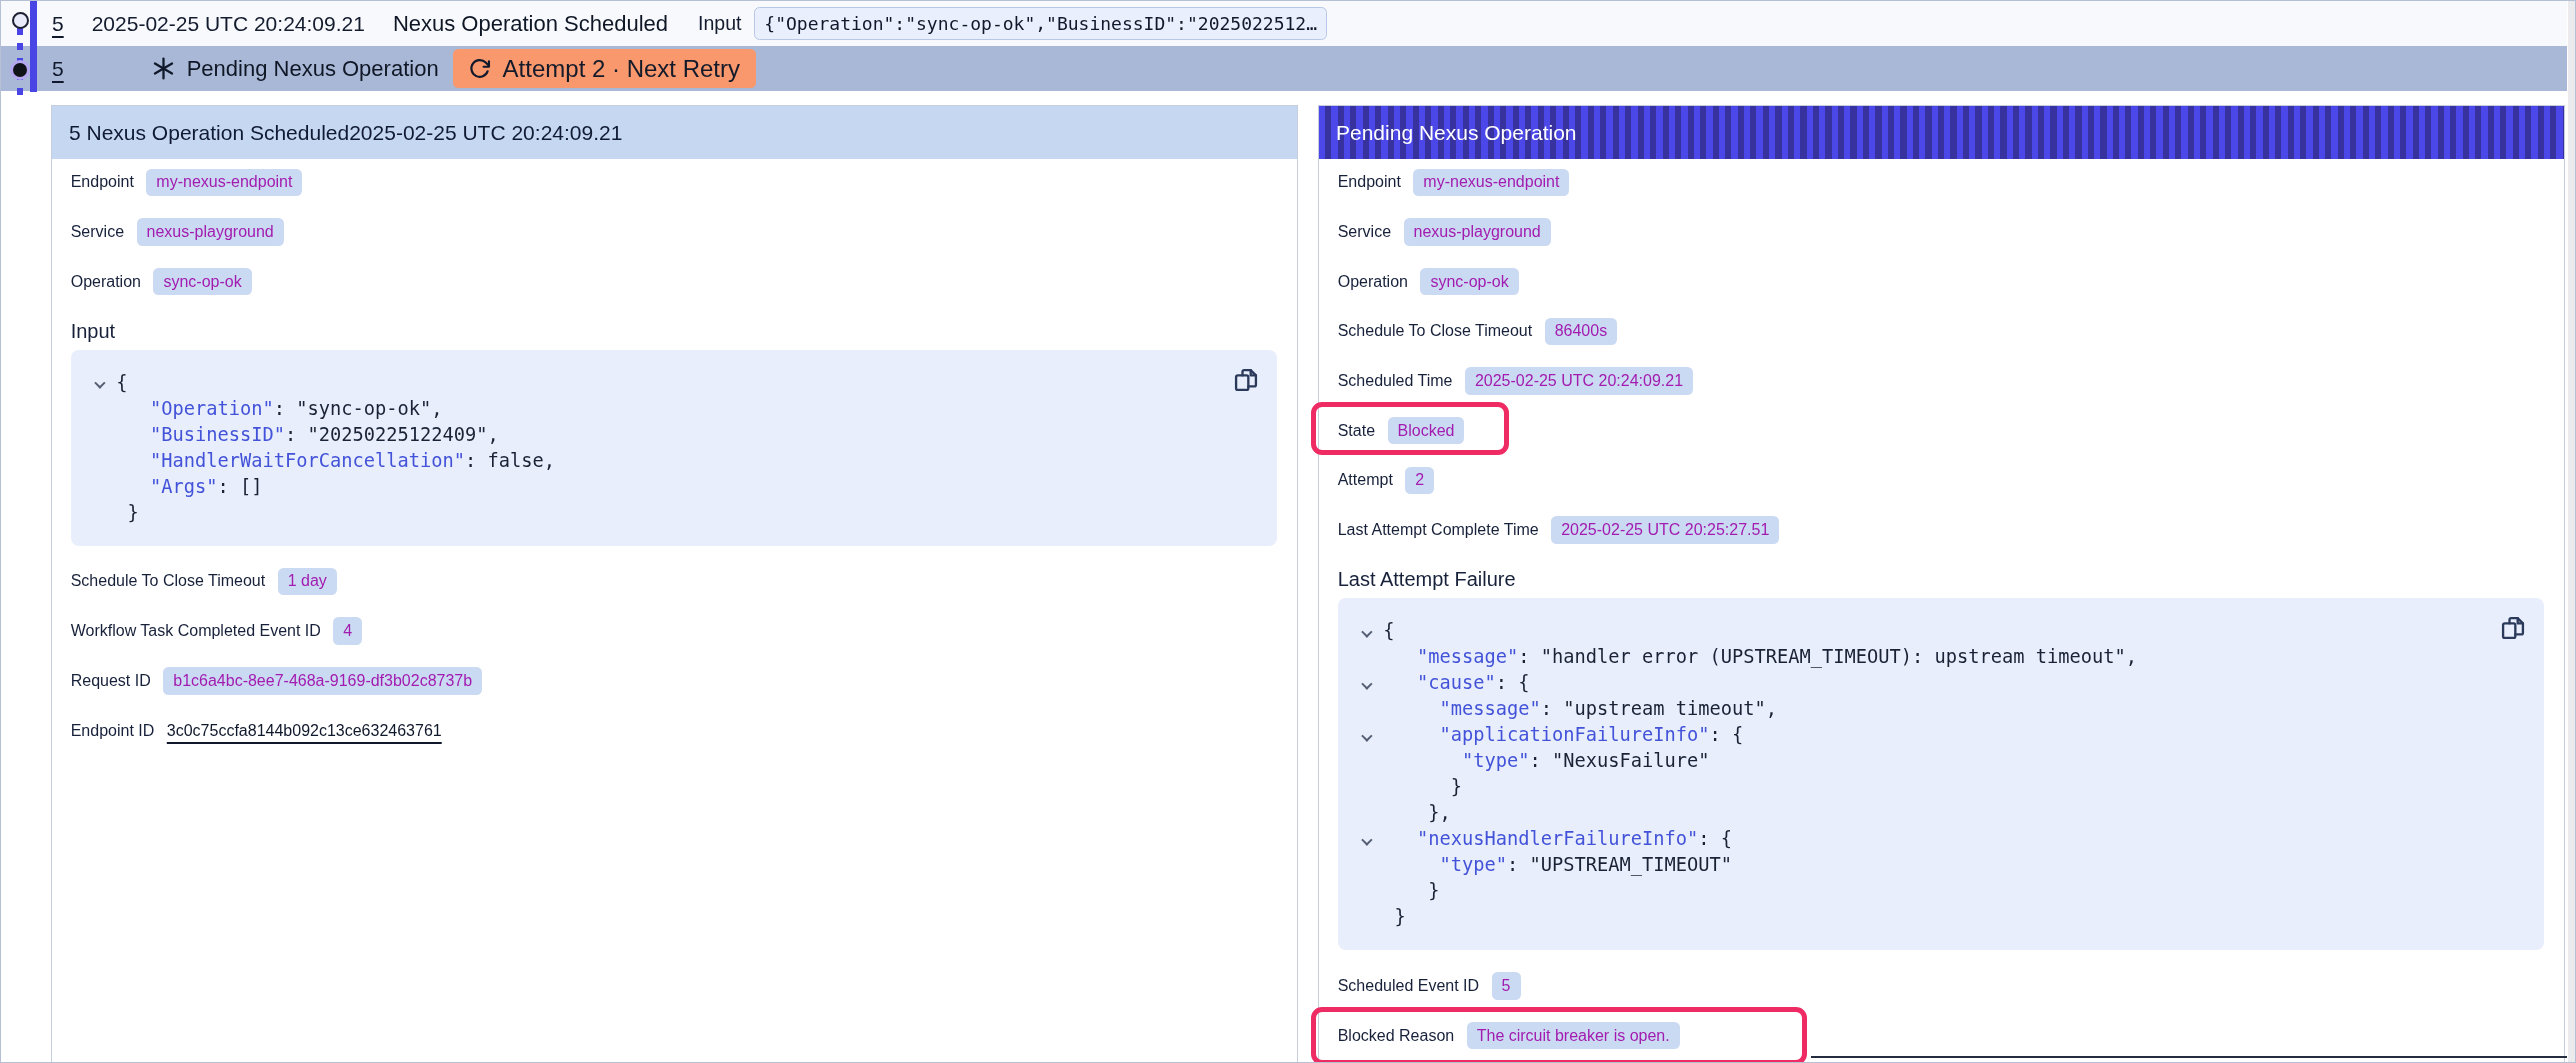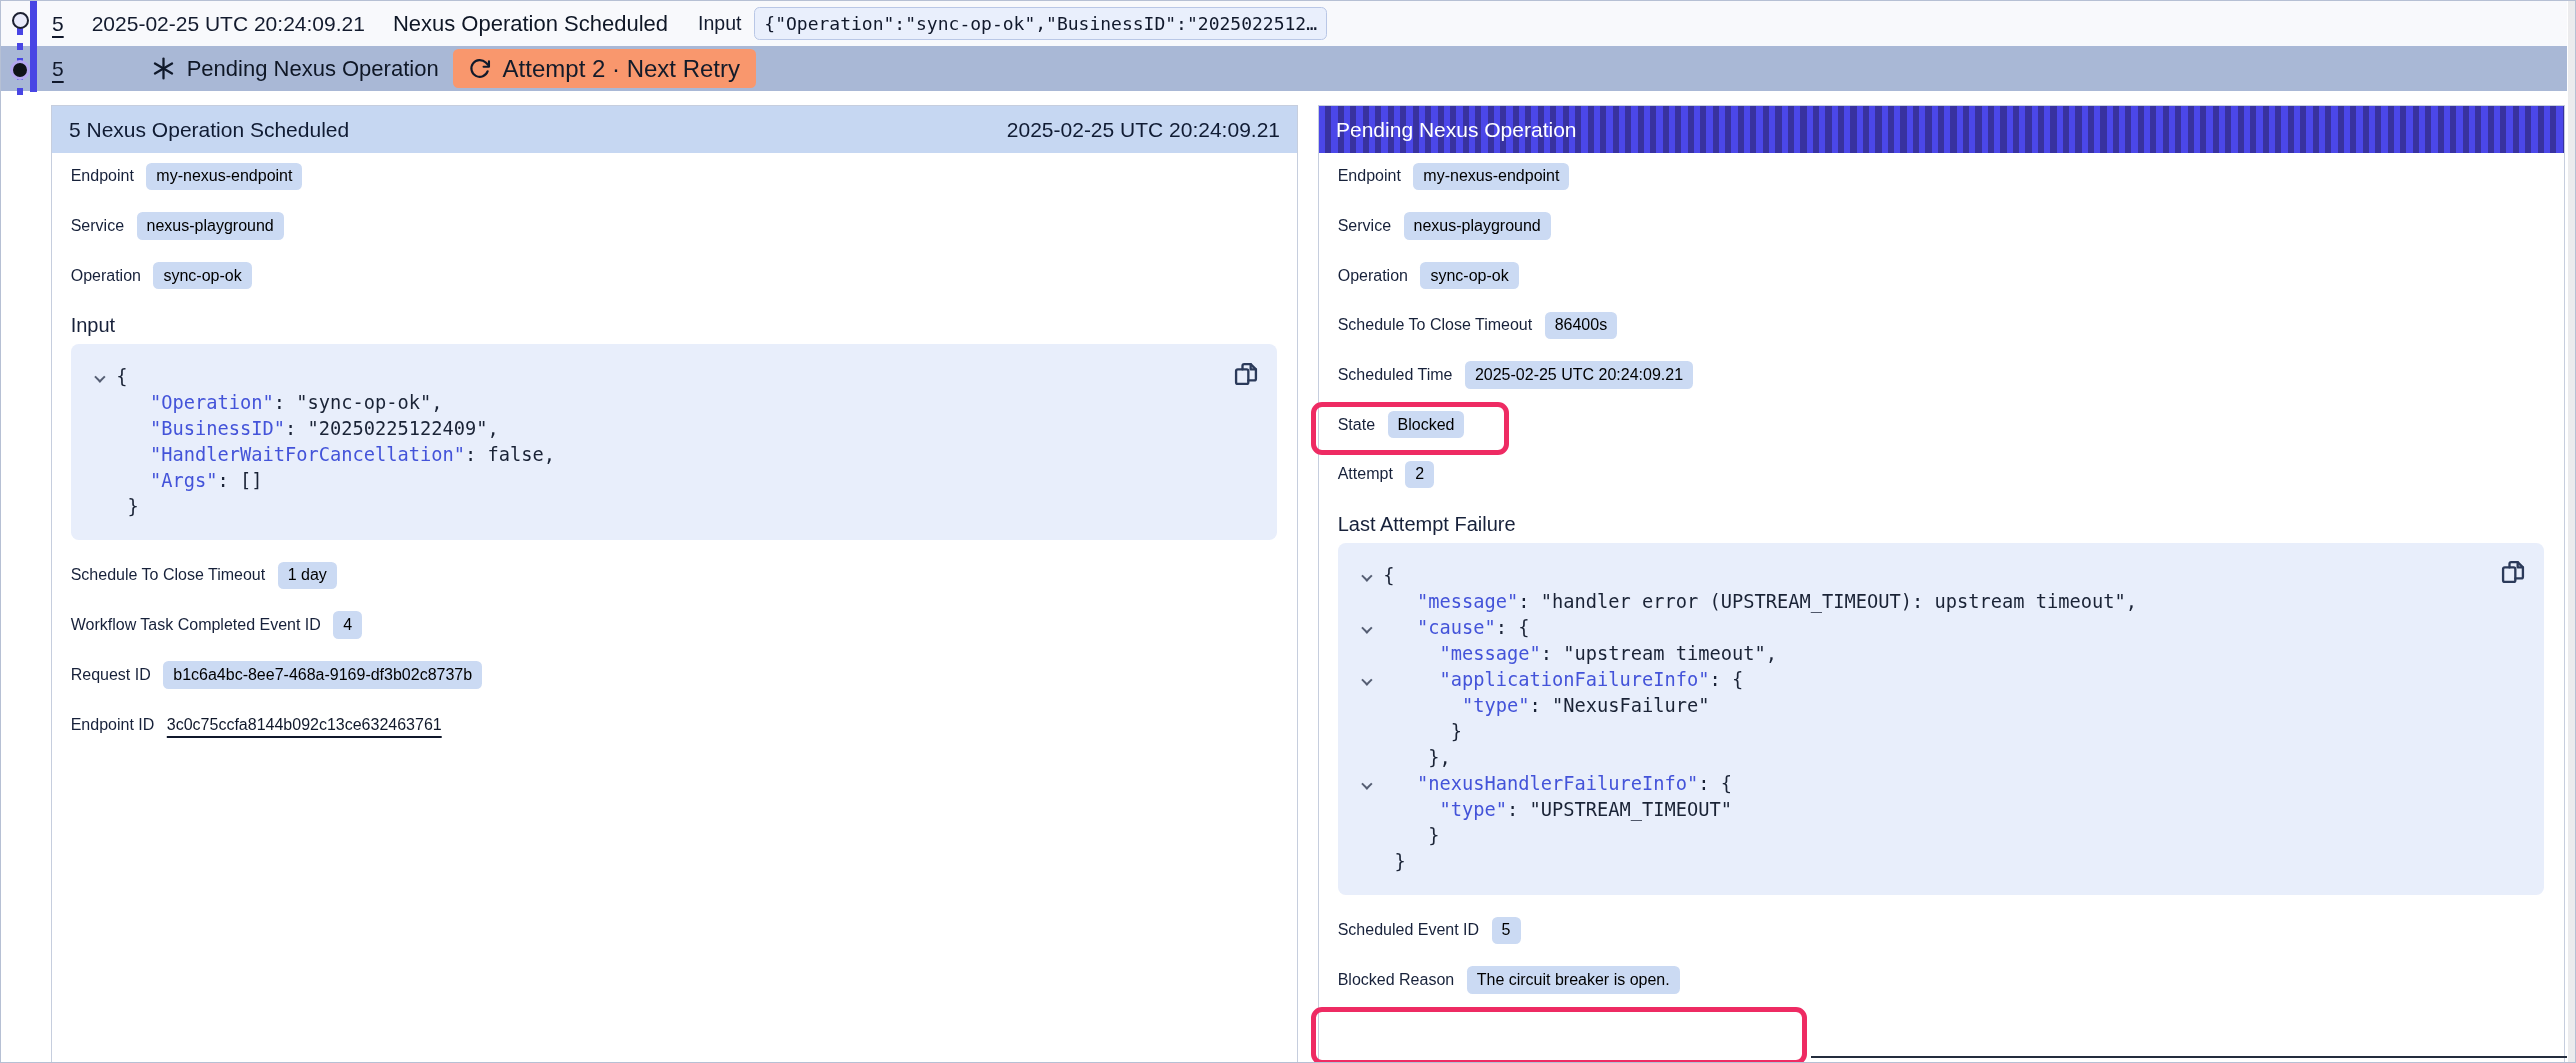--- a/index.html
+++ b/index.html
@@ -39,30 +39,30 @@
   .marker-open { position:absolute; left:11px; top:11px; width:17px; height:17px; z-index:2;
                  border:2.3px solid #1c2030; border-radius:50%; background:#e9ebfa; }
   .marker-filled { position:absolute; left:9.4px; top:59px; width:20px; height:20px; z-index:2;
                    background:#101318; border:3.1px solid #b4a7ef; border-radius:50%; }
   .active-bar { position:absolute; left:29px; top:0; width:7px; height:91px;
                 background:#4845e4; z-index:3; }
 
   
   .panels { display:flex; gap:20px; padding:14px 0 0 50px; height:971px; overflow:hidden; }
   .panel { width:1247px; flex:none; height:1092px; border:1.6px solid #c6cede; background:#fff; }
-  .panel-header { height:47px; display:flex; align-items:center; justify-content:space-between;
+  .panel-header { height:53px; display:flex; align-items:center; justify-content:flex-start;
                   padding:0 17px; font-size:21px; color:#101b33; }
   .hdr-left { background:#c6d7f2; }
   .hdr-striped { background:repeating-linear-gradient(to right,#4b47e9 0 6.2px,#38329f 6.2px 12.5px);
                  color:#ffffff; font-weight:500; }
   .panel-body { padding:7.8px 20px 0 18.7px; }
 
   .field { display:flex; align-items:center; gap:12.5px; min-height:31px;
            margin-bottom:18.7px; font-size:16px; color:#17213a; }
-  .chip { background:#cbdaf3; border-radius:5.5px; padding:4.7px 10px; color:#000000; white-space:nowrap; }
+  .chip { background:#cbdaf3; border-radius:5.5px; padding:4.7px 10px; color:#a21caf; white-space:nowrap; }
   .link-val { color:#10182b; text-decoration:underline; text-underline-offset:5.5px;
               text-decoration-thickness:1.6px; cursor:pointer; }
   .section-label { font-size:20px; color:#17213a; min-height:31px; display:flex; align-items:center; }
 
   .code-block { position:relative; background:#e8eefb; border-radius:7.8px;
                 padding:20px 23.4px 20px 12.5px; margin:3.1px 0 20px 0;
                 font-family:"DejaVu Sans Mono",monospace; font-size:18.7px; line-height:26px;
                 color:#1a2336; }
   .jline { display:flex; }
   .gut { width:33px; flex:none; display:flex; justify-content:center; align-items:flex-start;
@@ -236,20 +236,24 @@
           <span class="chip">2025-02-25 UTC 20:24:09.21</span>
         </div>
         <div class="field">
           <span>State</span>
           <span class="chip">Blocked</span>
         </div>
         <div class="field">
           <span>Attempt</span>
           <span class="chip">2</span>
         </div>
+        <div class="field">
+          <span>Last Attempt Complete Time</span>
+          <span class="chip">2025-02-25 UTC 20:25:27.51</span>
+        </div>
 
         <div class="section-label">Last Attempt Failure</div>
 
         <div class="code-block">
           <span class="code-copy">
             <svg viewBox="0 0 24 24">
               <rect x="3.5" y="8" width="10.5" height="12.5" rx="1.5"></rect>
               <path d="M9 8V5a1.5 1.5 0 0 1 1.5-1.5H16l4.5 4.5v8a1.5 1.5 0 0 1-1.5 1.5h-5"></path>
               <path d="M16 3.5V8h4.5"></path>
             </svg>

